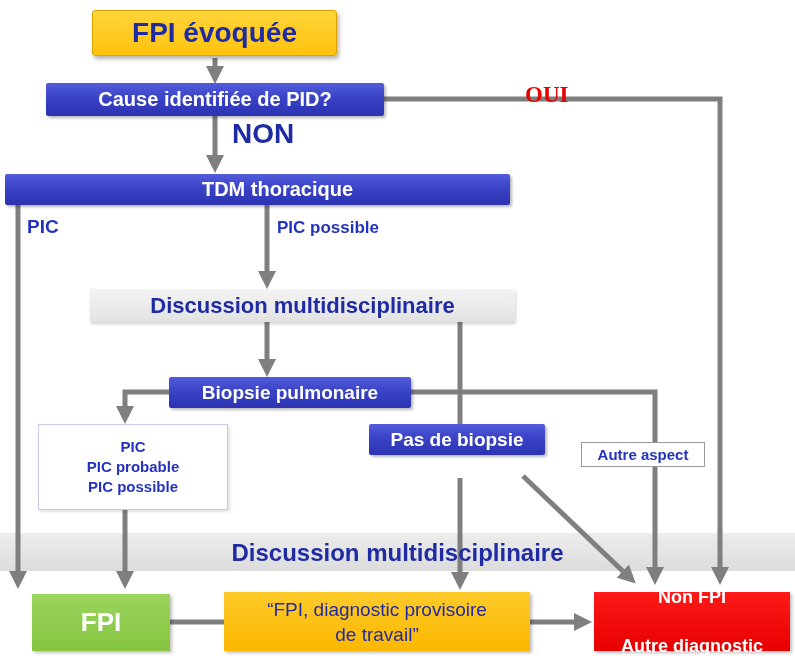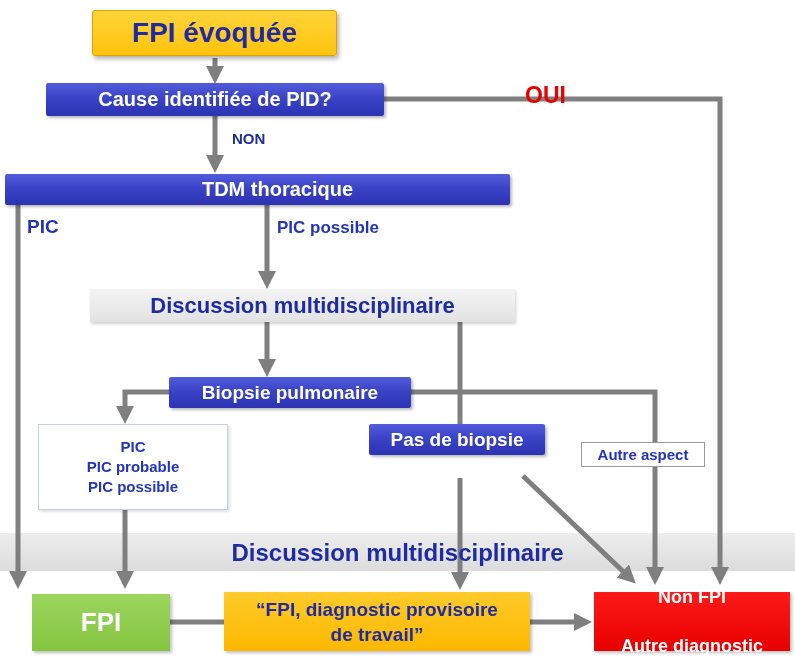--- a/index.html
+++ b/index.html
@@ -47,31 +47,31 @@
   .band-text { position:absolute; left:0; top:539px; width:795px; z-index:2;
                text-align:center; color:#1f2ba3; font-size:24px; font-weight:bold; }
 
   .node-fpi { left:8px; top:594px; width:138px; height:57px;
               background:linear-gradient(180deg,#9bd55e,#85c440);
               color:#ffffff; font-size:26px; font-weight:bold;
               box-shadow:2px 2px 3px rgba(0,0,0,.25);margin-left:24px; }
 
   .node-provisoire { left:224px; top:592px; width:306px; height:59px;
                      background:linear-gradient(180deg,#ffca2a,#fcb800);
-                     color:#1f2ba3; font-size:19px; font-weight:bold; line-height:25px;
+                     color:#1f2ba3; font-size:19px; font-weight:normal; line-height:25px;
                      box-shadow:2px 2px 3px rgba(0,0,0,.25); }
 
   .node-nonfpi { left:594px; top:592px; width:196px; height:59px;
                  background:linear-gradient(180deg,#ff1a1a,#e60000);
                  color:#ffffff; font-size:18px; font-weight:bold; line-height:25px;
                  box-shadow:2px 2px 3px rgba(0,0,0,.25);gap:24px; }
 
   .edge-label { position:absolute; z-index:2; font-weight:bold; white-space:nowrap; }
-  .lbl-oui { left:525px; top:82px;  font-size:23px; color:#e80000; }
-  .lbl-non { left:232px; top:130px; font-size:15px; color:#1f2ba3; }
+  .lbl-oui { left:525px; top:82px;  font-size:23px; color:#e80000;font-family:Liberation Serif, serif; }
+  .lbl-non { left:232px; top:118px; font-size:28px; color:#1f2ba3; }
   .lbl-pic { left:27px;  top:216px; font-size:19px; color:#2433bf; }
   .lbl-picpossible { left:277px; top:216px; font-size:17px; color:#2433bf;
                      line-height:23px; text-align:left; }
   .lbl-picpossible span { display:block; }
 </style>
 </head>
 <body>
 
 <div class="canvas">
 

